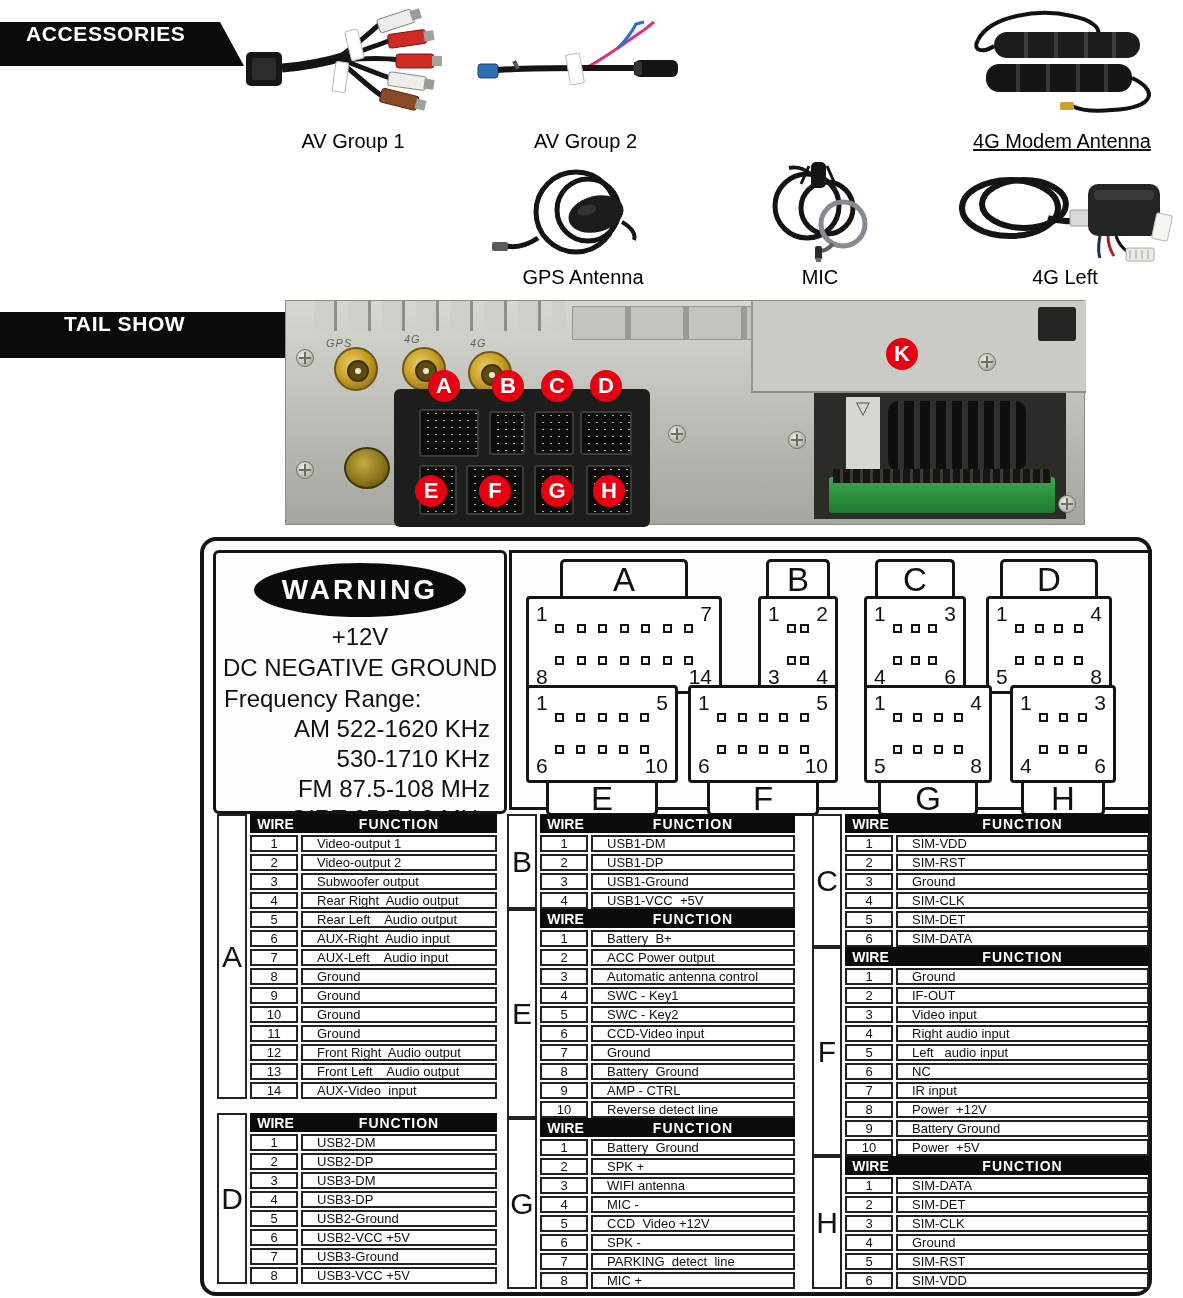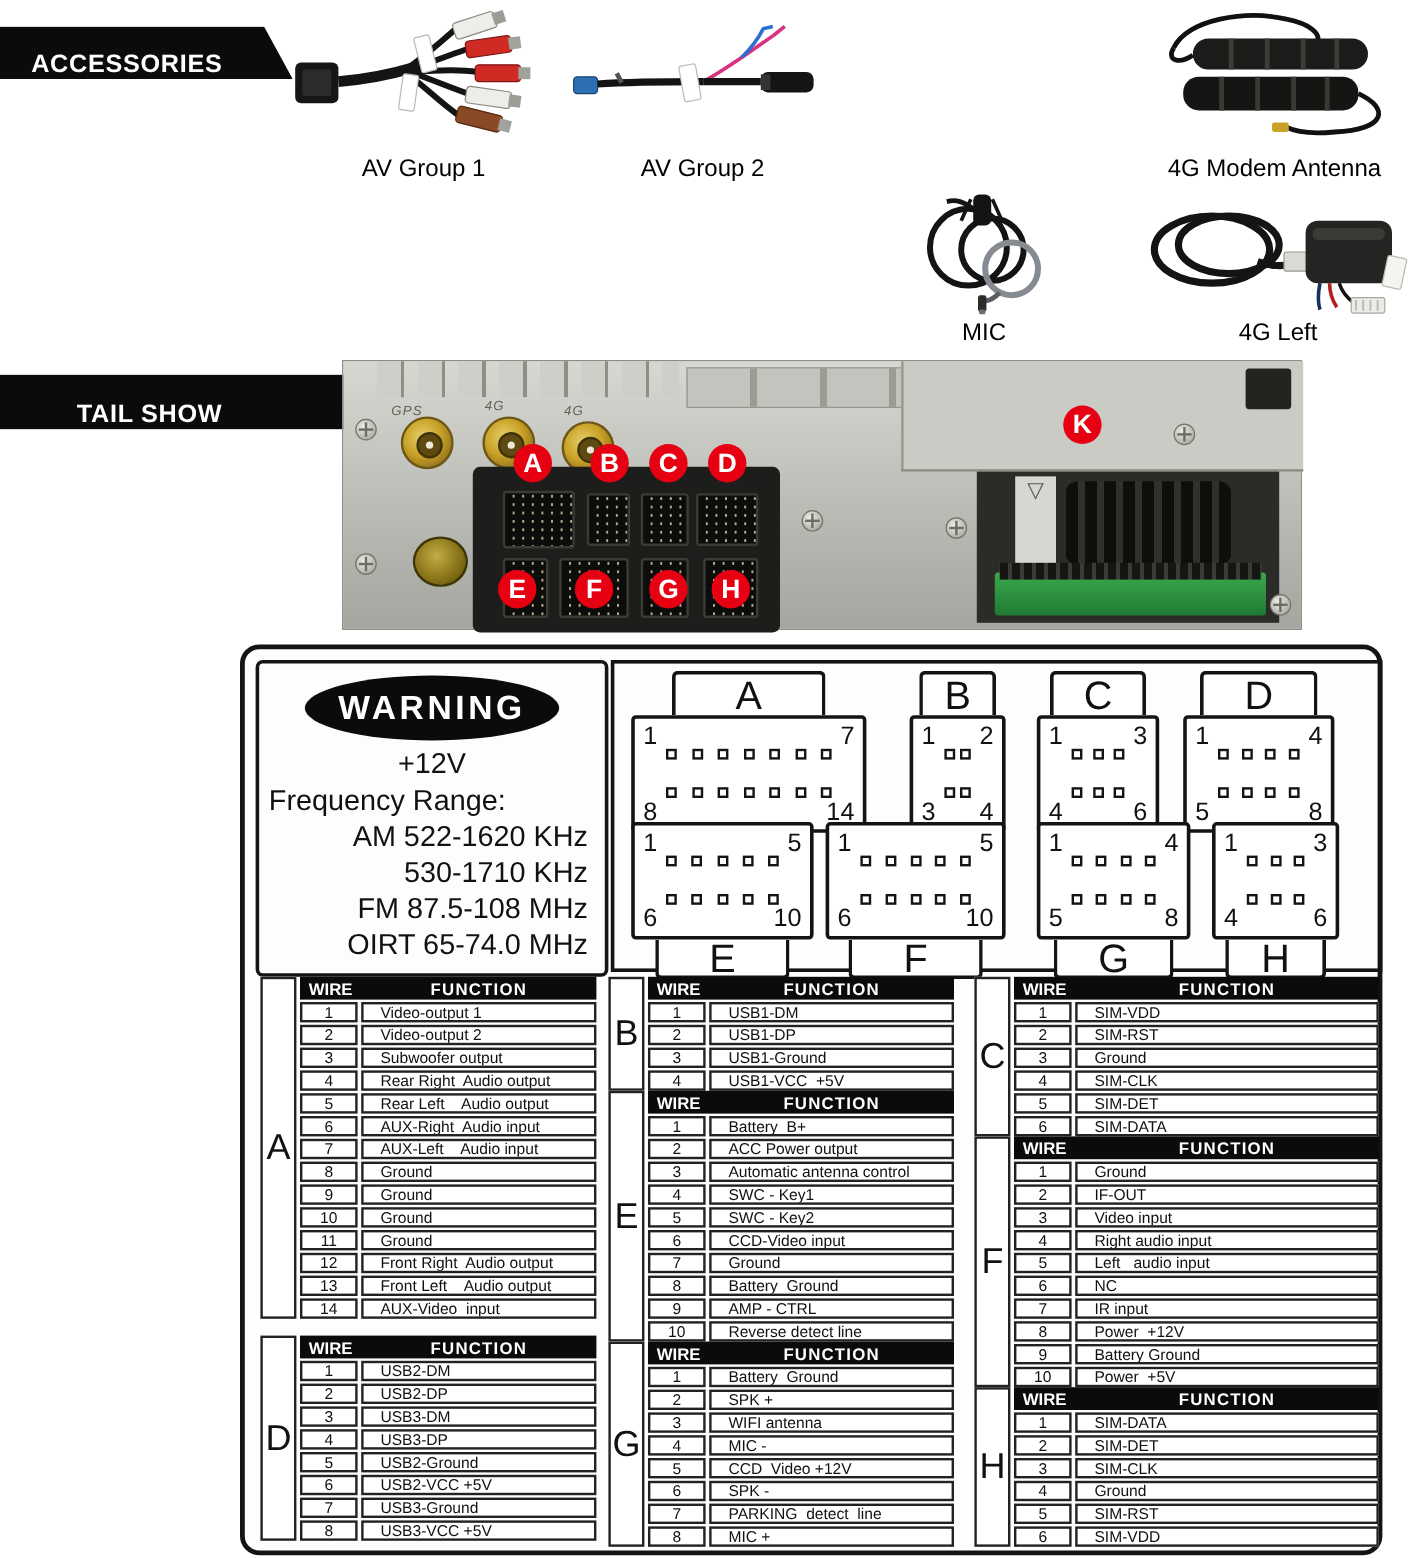--- a/index.html
+++ b/index.html
@@ -1,20 +1,20 @@
 <!DOCTYPE html>
 <html><head>
 <meta charset="utf-8">
 <style>
   html,body{margin:0;padding:0;background:#fff;}
   .page{position:relative;width:1183px;height:1298px;background:#fff;overflow:hidden;
         font-family:"Liberation Sans",sans-serif;color:#111;}
 
   
-  .banner{position:absolute;background:#0b0b0b;color:#fff;display:flex;align-items:flex-end;
+  .banner{position:absolute;background:#0b0b0b;color:#fff;display:flex;align-items:flex-start;
           font-size:21px;font-weight:600;letter-spacing:.6px;
           clip-path:polygon(0 0, calc(100% - 24px) 0, 100% 100%, 0 100%);}
   .banner-acc{left:0;top:22px;width:218px;height:44px;padding-left:26px;}
   .banner-tail{left:0;top:312px;width:252px;height:46px;padding-left:64px;}
 
   
   .card{position:absolute;text-align:center;}
   .card svg{display:block;margin:0 auto;}
   .caption{font-size:20px;color:#000;margin-top:4px;}
 
@@ -159,35 +159,49 @@
       <path d="M150 42 C158 34 164 26 168 18 l8 -2" stroke="#2d6fd0" stroke-width="3" fill="none"></path>
       <rect x="100" y="48" width="14" height="30" rx="2" transform="rotate(-10 107 63)" fill="#fff" stroke="#b9b9b9"></rect>
       <path d="M118 62 C140 62 152 62 166 62" stroke="#141414" stroke-width="6" fill="none"></path>
       <rect x="166" y="54" width="44" height="17" rx="6" fill="#141414"></rect>
       <rect x="166" y="56" width="8" height="13" fill="#333"></rect>
     </svg>
     <div class="caption">AV Group 2</div>
   </div>
 
 
-  <div class="card" style="left:942px;top:6px;width:240px;">
+  <div class="card" style="left:942px;top:6px;width:240px;text-decoration:underline;">
     <svg width="240" height="120" viewBox="0 0 240 120">
       <path d="M36 34 C48 10 96 2 130 10 C150 14 158 22 156 28" stroke="#111" stroke-width="4" fill="none"></path>
       <path d="M36 34 C30 44 40 48 52 40" stroke="#111" stroke-width="4" fill="none"></path>
       <rect x="52" y="26" width="146" height="26" rx="13" fill="#1c1c1a"></rect>
       <path d="M84 26 v26 M114 26 v26 M144 26 v26 M172 26 v26" stroke="#3c3c38" stroke-width="4"></path>
       <rect x="44" y="58" width="146" height="28" rx="13" fill="#151513"></rect>
       <path d="M76 58 v28 M106 58 v28 M136 58 v28 M164 58 v28" stroke="#383834" stroke-width="4"></path>
       <path d="M190 72 C216 84 214 102 170 104 C150 106 138 104 130 100" stroke="#111" stroke-width="4" fill="none"></path>
       <rect x="118" y="96" width="14" height="8" rx="2" fill="#c9a227"></rect>
     </svg>
     <div class="caption">4G Modem Antenna</div>
   </div>
 
 
+  <div class="card" style="left:476px;top:158px;width:214px;">
+    <svg width="214" height="104" viewBox="0 0 214 104">
+      <circle cx="100" cy="54" r="40" fill="none" stroke="#141414" stroke-width="5"></circle>
+      <circle cx="112" cy="52" r="31" fill="none" stroke="#141414" stroke-width="5"></circle>
+      <path d="M62 80 C50 88 40 90 30 88" stroke="#141414" stroke-width="5" fill="none"></path>
+      <rect x="16" y="84" width="16" height="9" rx="2" fill="#5a5a56"></rect>
+      <g transform="rotate(-14 120 56)">
+        <ellipse cx="120" cy="56" rx="28" ry="18" fill="#1b1b19"></ellipse>
+        <ellipse cx="112" cy="50" rx="10" ry="5" fill="#34342f"></ellipse>
+      </g>
+      <path d="M146 64 C156 70 160 76 158 82" stroke="#141414" stroke-width="4" fill="none"></path>
+    </svg>
+    <div class="caption">GPS Antenna</div>
+  </div>
 
   <div class="card" style="left:715px;top:158px;width:210px;">
     <svg width="210" height="104" viewBox="0 0 210 104">
       <circle cx="92" cy="48" r="32" fill="none" stroke="#141414" stroke-width="5"></circle>
       <circle cx="112" cy="50" r="26" fill="none" stroke="#141414" stroke-width="5"></circle>
       <path d="M96 16 C88 10 82 8 74 10" stroke="#141414" stroke-width="4" fill="none"></path>
       <rect x="96" y="4" width="15" height="26" rx="5" fill="#141414"></rect>
       <path d="M94 8 l-8 18 M112 8 l8 18" stroke="#141414" stroke-width="3"></path>
       <circle cx="128" cy="66" r="22" fill="none" stroke="#868b92" stroke-width="5"></circle>
       <path d="M118 86 C112 92 108 94 104 92" stroke="#5a5e64" stroke-width="4" fill="none"></path>
@@ -265,20 +279,21 @@
     <div class="badge" style="left:255px;top:174px;">G</div>
     <div class="badge" style="left:307px;top:174px;">H</div>
     <div class="badge" style="left:600px;top:37px;">K</div>
   </div>
 
   <div class="dbox">
 
     <div class="warnbox">
       <div class="woval">WARNING</div>
       <div class="wline">+12V</div>
+      <div class="wline">DC NEGATIVE GROUND</div>
       <div class="wleft">Frequency Range:</div>
       <div class="wfreq">AM 522-1620 KHz</div>
       <div class="wfreq">530-1710 KHz</div>
       <div class="wfreq">FM 87.5-108 MHz</div>
       <div class="wfreq">OIRT 65-74.0 MHz</div>
     </div>
 
     <div class="connbox">
       <div class="connector c-top" id="conn-A">
           <div class="conn-tab">A</div>

